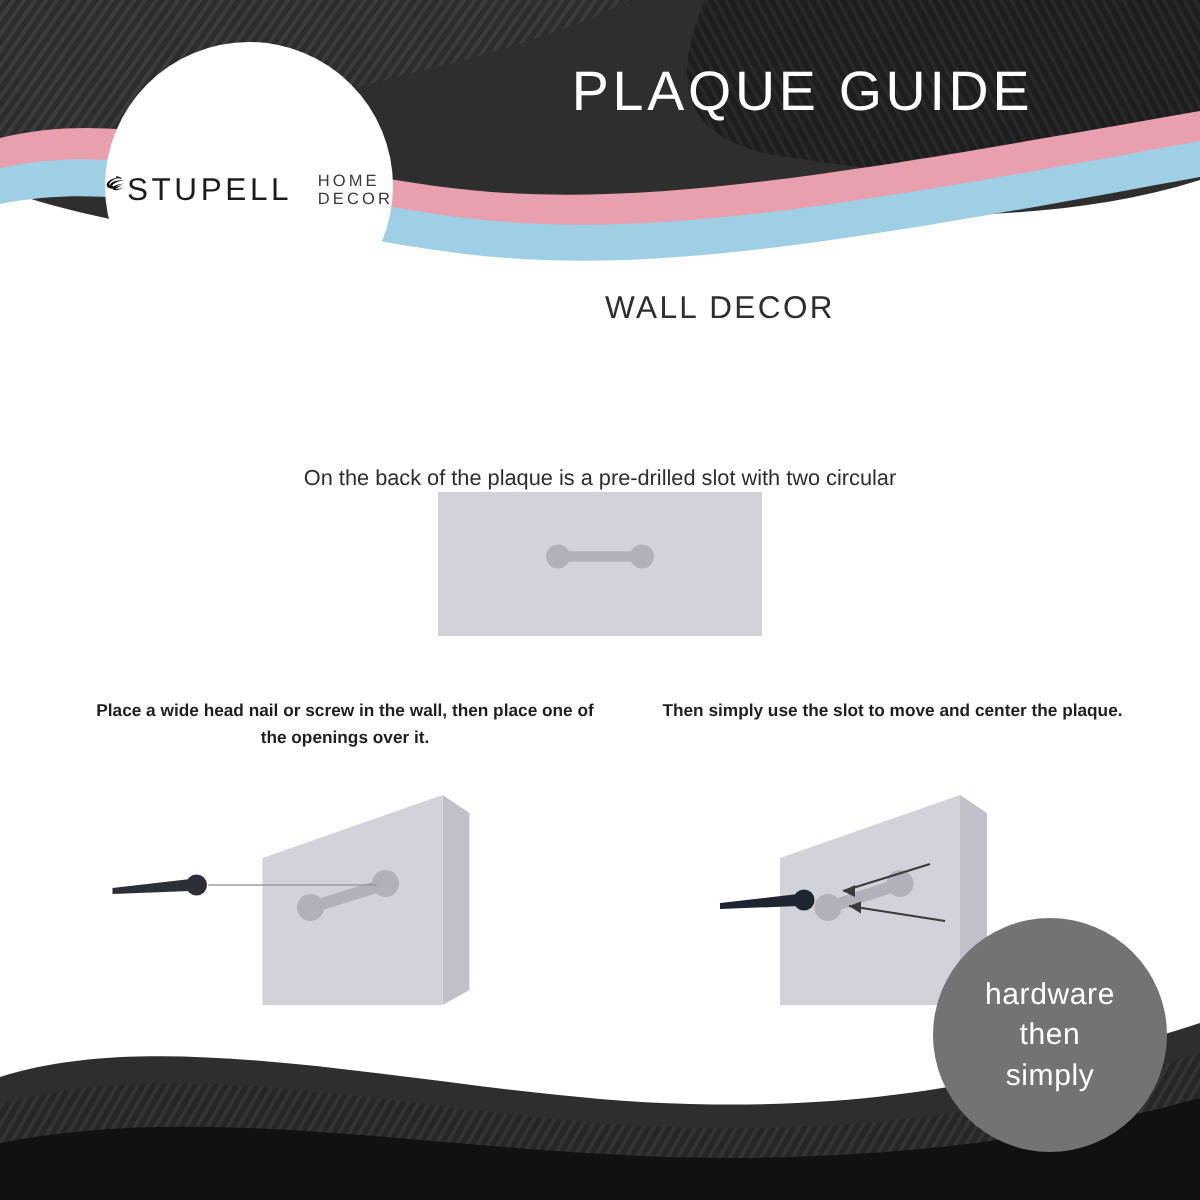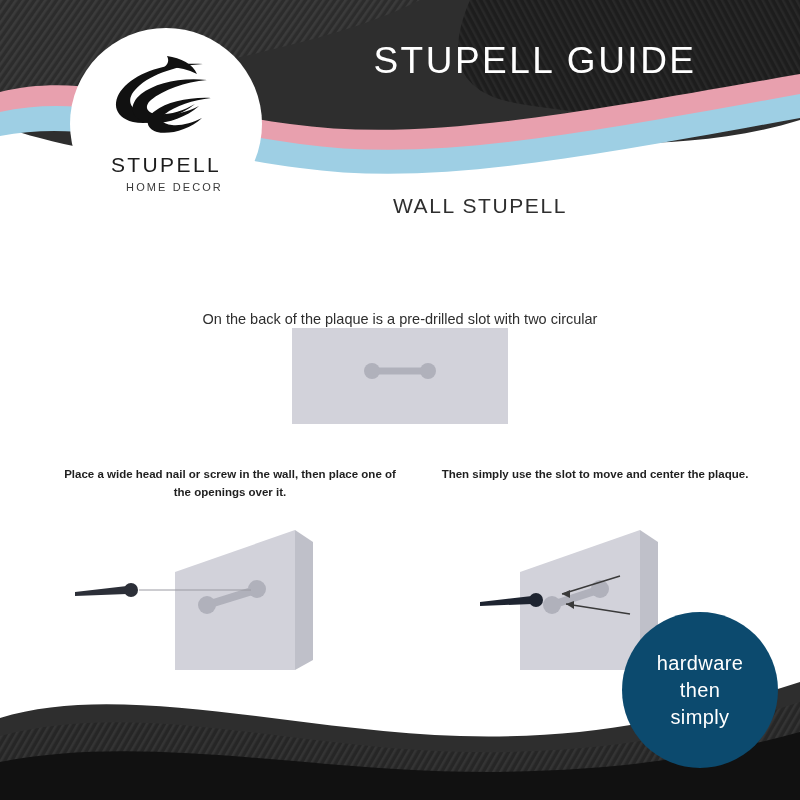--- a/index.html
+++ b/index.html
@@ -30,21 +30,20 @@
   
   .logo-badge {
     position: absolute;
     left: 70px;
     top: 28px;
     width: 192px;
     height: 192px;
     border-radius: 50%;
     background: #ffffff;
     display: flex;
-    flex-direction: column;
     align-items: center;
     justify-content: center;
     z-index: 5;
   }
   .logo-mark { margin-bottom: 2px; }
   .logo-name {
     font-size: 21px;
     letter-spacing: 2.4px;
     font-weight: 400;
     color: #1c1c1c;
@@ -130,21 +129,21 @@
   }
 
   
   .bubble {
     position: absolute;
     right: 22px;
     bottom: 32px;
     width: 156px;
     height: 156px;
     border-radius: 50%;
-    background: #0c4a6e;
+    background: #737373;
     display: flex;
     align-items: center;
     justify-content: center;
     z-index: 6;
   }
   .bubble-text {
     text-align: center;
     font-size: 20px;
     line-height: 1.35;
     color: #ffffff;
@@ -176,34 +175,34 @@
       <path d="M470,0 H800 V96 C700,130 600,116 520,104 C470,96 440,70 470,0 Z" fill="url(#stripes2)" opacity="0.85"></path>
 
       <path d="M0,92 C90,70 170,108 290,124 C420,142 560,116 800,74 L800,96 C560,140 420,166 290,148 C170,132 90,96 0,116 Z" fill="#e8a0ae"></path>
 
       <path d="M0,112 C90,92 180,128 300,144 C430,162 570,136 800,94 L800,118 C570,160 430,186 300,168 C180,152 90,118 0,136 Z" fill="#9ecfe4"></path>
 
       <path d="M0,0 H800 V104 C640,152 470,104 300,134 C180,156 70,134 0,110 Z" fill="#2b2b2b" opacity="0.0"></path>
     </svg>
   </div>
 
-  <div class="main-title">STUPELL GUIDE</div>
+  <div class="main-title">PLAQUE GUIDE</div>
 
   <div class="logo-badge">
     <svg class="logo-mark" width="118" height="92" viewBox="0 0 118 92">
       <path d="M96,8 C66,10 40,20 28,34 C18,45 24,56 42,58 C60,60 74,56 88,48 C70,62 44,70 26,66 C6,61 4,44 18,30 C34,14 64,6 96,8 Z" fill="#111111"></path>
       <path d="M100,24 C78,26 56,34 44,44 C36,51 40,58 54,59 C66,60 80,56 92,50 C76,64 52,70 38,66 C22,61 22,48 34,38 C48,27 74,21 100,24 Z" fill="#111111"></path>
       <path d="M104,42 C86,44 68,50 58,58 C52,63 55,68 65,69 C74,70 85,67 95,62 C82,74 62,79 50,76 C38,72 38,62 48,55 C60,46 82,41 104,42 Z" fill="#111111"></path>
       <path d="M60,0 C74,2 86,8 90,18 C78,12 66,10 56,12 C62,8 62,4 60,0 Z" fill="#111111"></path>
     </svg>
     <div class="logo-name">STUPELL</div>
     <div class="logo-sub">HOME DECOR</div>
   </div>
 
-  <div class="sub-title">WALL STUPELL</div>
+  <div class="sub-title">WALL DECOR</div>
 
   <div class="step1-text">On the back of the plaque is a pre-drilled slot with two circular openings.</div>
 
   <div class="plaque-back">
     <svg width="216" height="96" viewBox="0 0 216 96">
       <rect x="0" y="0" width="216" height="96" fill="#d2d2da"></rect>
       <line x1="80" y1="43" x2="136" y2="43" stroke="#b0b1bb" stroke-width="7" stroke-linecap="round"></line>
       <circle cx="80" cy="43" r="8" fill="#b0b1bb"></circle>
       <circle cx="136" cy="43" r="8" fill="#b0b1bb"></circle>
     </svg>

